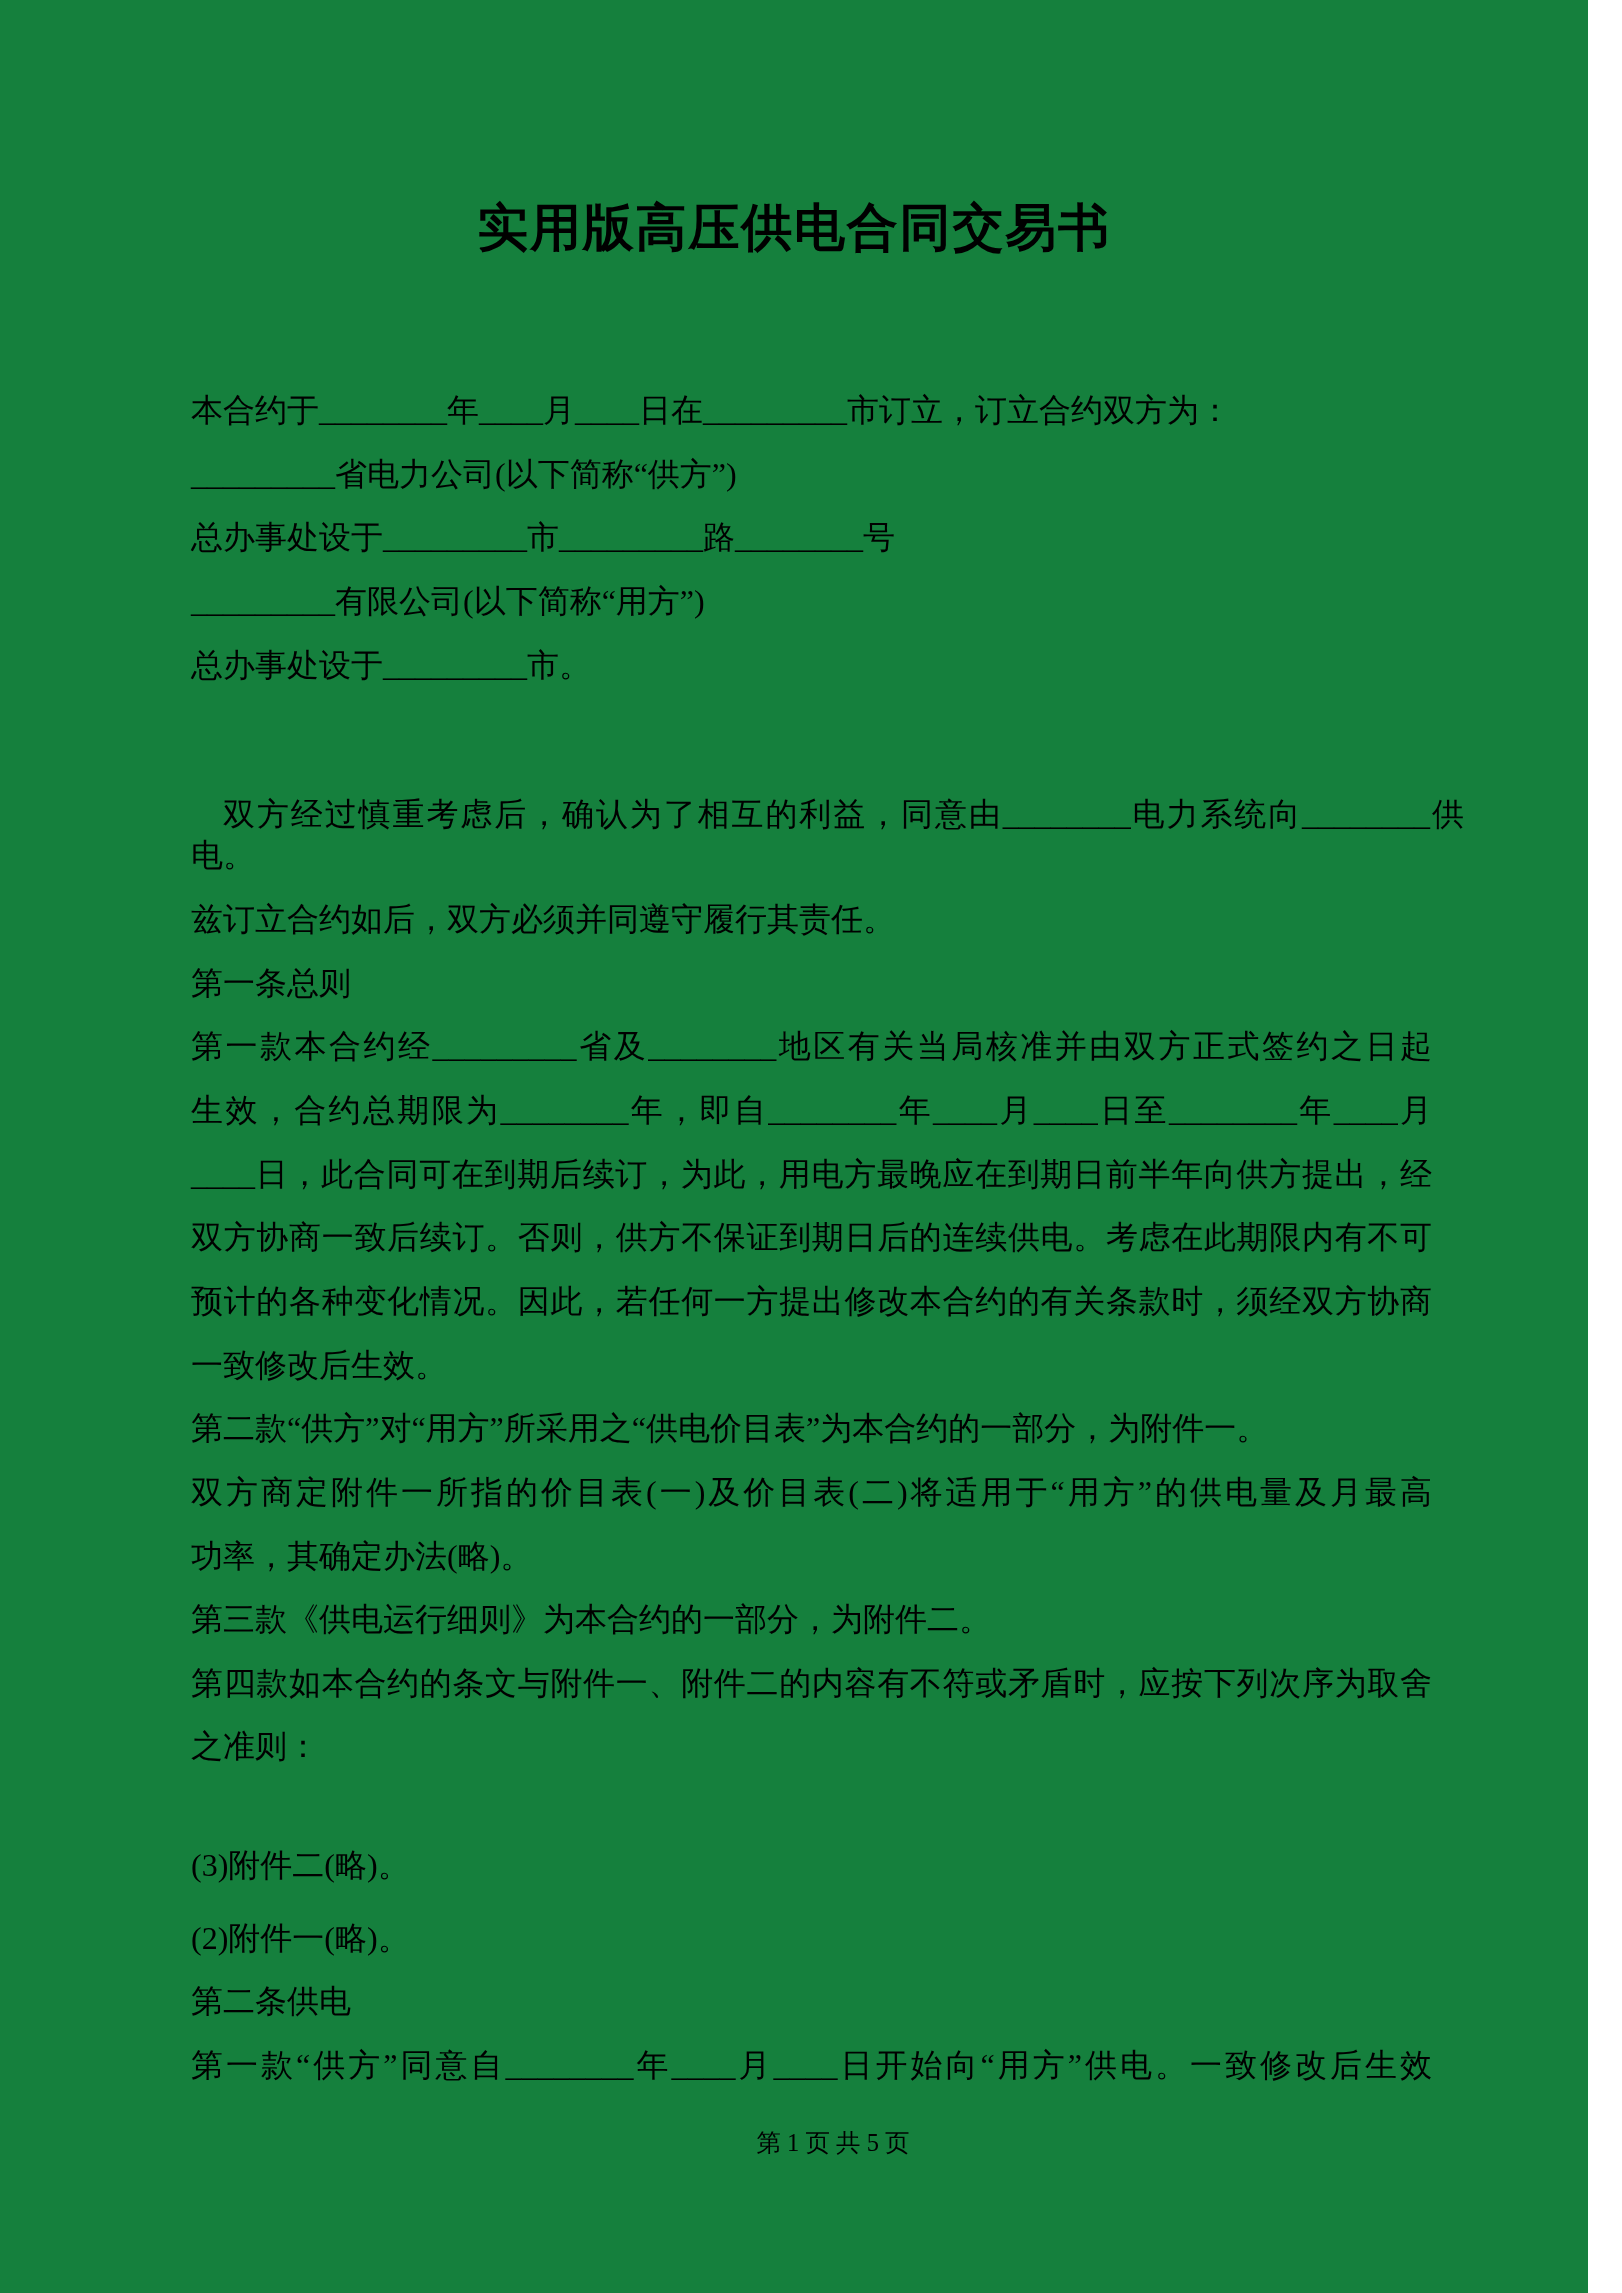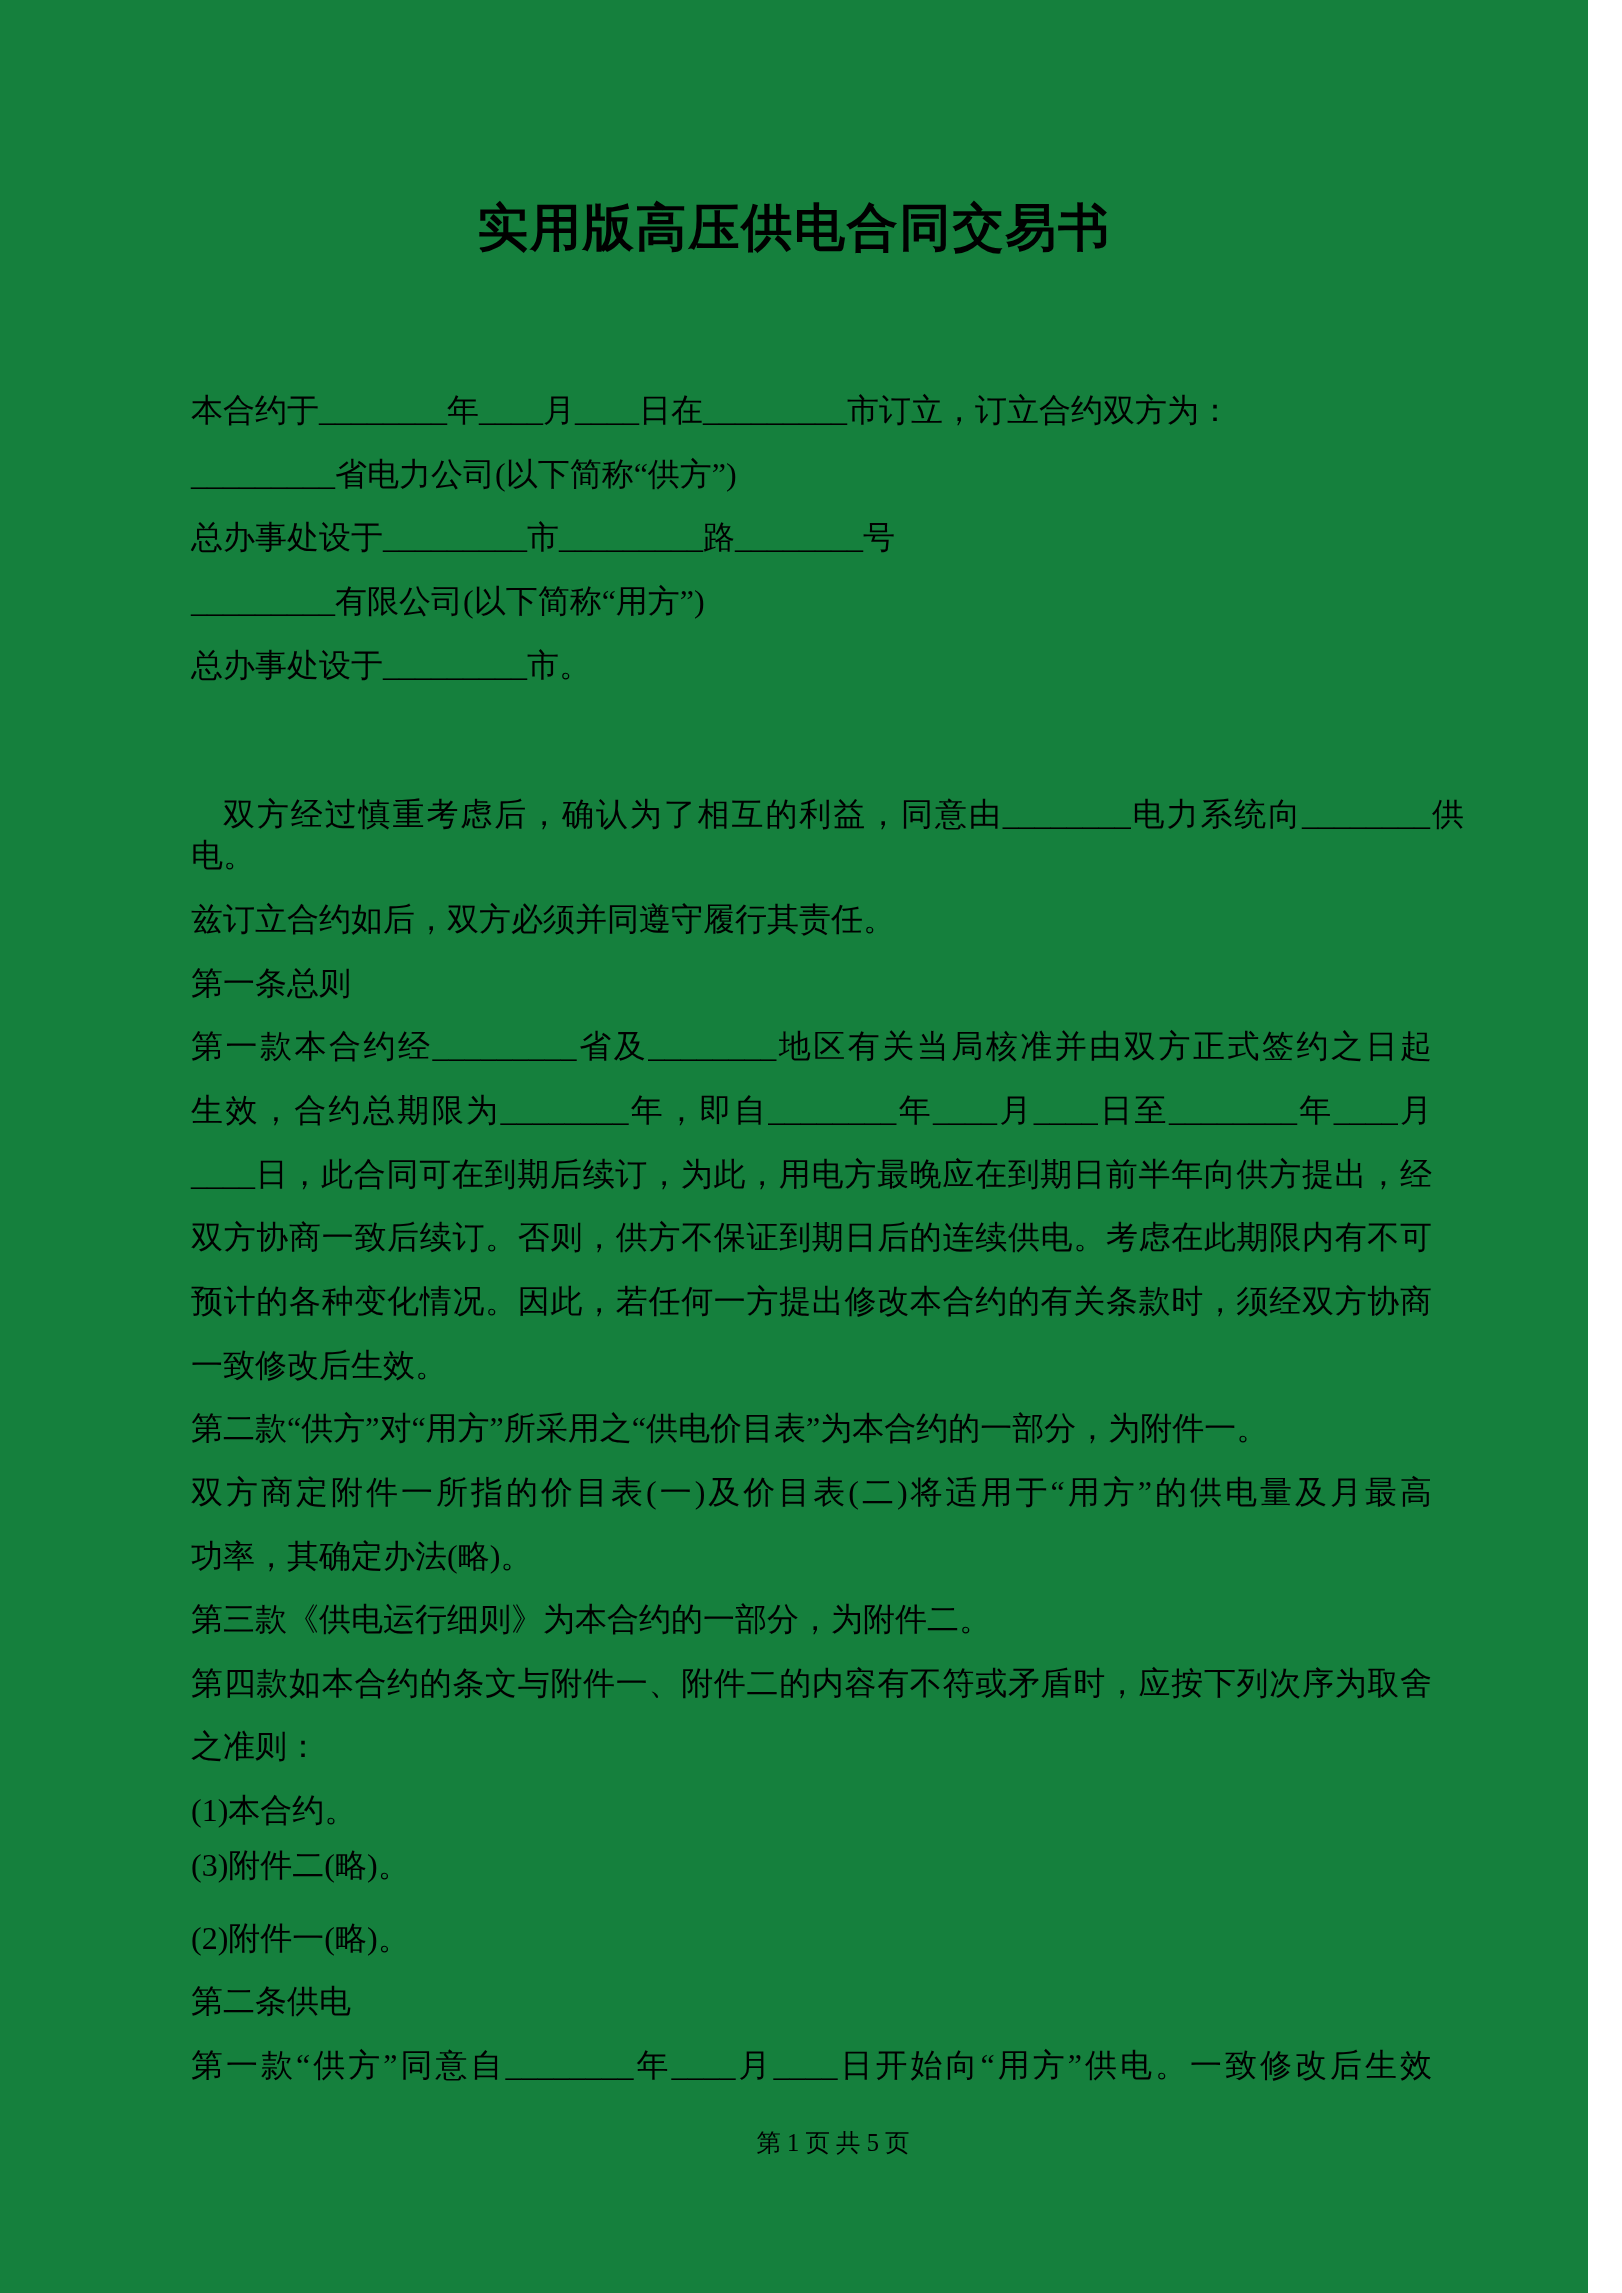--- a/index.html
+++ b/index.html
@@ -78,21 +78,20 @@
       <div class="line justify" style="top: 764px;">____日，此合同可在到期后续订，为此，用电方最晚应在到期日前半年向供方提出，经</div>
       <div class="line justify" style="top: 827px;">双方协商一致后续订。否则，供方不保证到期日后的连续供电。考虑在此期限内有不可</div>
       <div class="line justify" style="top: 891px;">预计的各种变化情况。因此，若任何一方提出修改本合约的有关条款时，须经双方协商</div>
       <div class="line" style="top: 955px;">一致修改后生效。</div>
       <div class="line" style="top: 1018px;">第二款“供方”对“用方”所采用之“供电价目表”为本合约的一部分，为附件一。</div>
       <div class="line justify" style="top: 1082px;">双方商定附件一所指的价目表(一)及价目表(二)将适用于“用方”的供电量及月最高</div>
       <div class="line" style="top: 1146px;">功率，其确定办法(略)。</div>
       <div class="line" style="top: 1209px;">第三款《供电运行细则》为本合约的一部分，为附件二。</div>
       <div class="line justify" style="top: 1273px;">第四款如本合约的条文与附件一、附件二的内容有不符或矛盾时，应按下列次序为取舍</div>
       <div class="line" style="top: 1336px;">之准则：</div>
-      <div class="line" style="top: 1400px;">(1)本合约。</div>
       <div class="line" style="top: 1528px;">(2)附件一(略)。</div>
       <div class="line" style="top: 1455px;">(3)附件二(略)。</div>
       <div class="line" style="top: 1591px;">第二条供电</div>
       <div class="line justify" style="top: 1655px;">第一款“供方”同意自________年____月____日开始向“用方”供电。一致修改后生效</div>
     </div>
 
   <div class="page-footer">第 1 页 共 5 页</div>
 </div>
 
 

